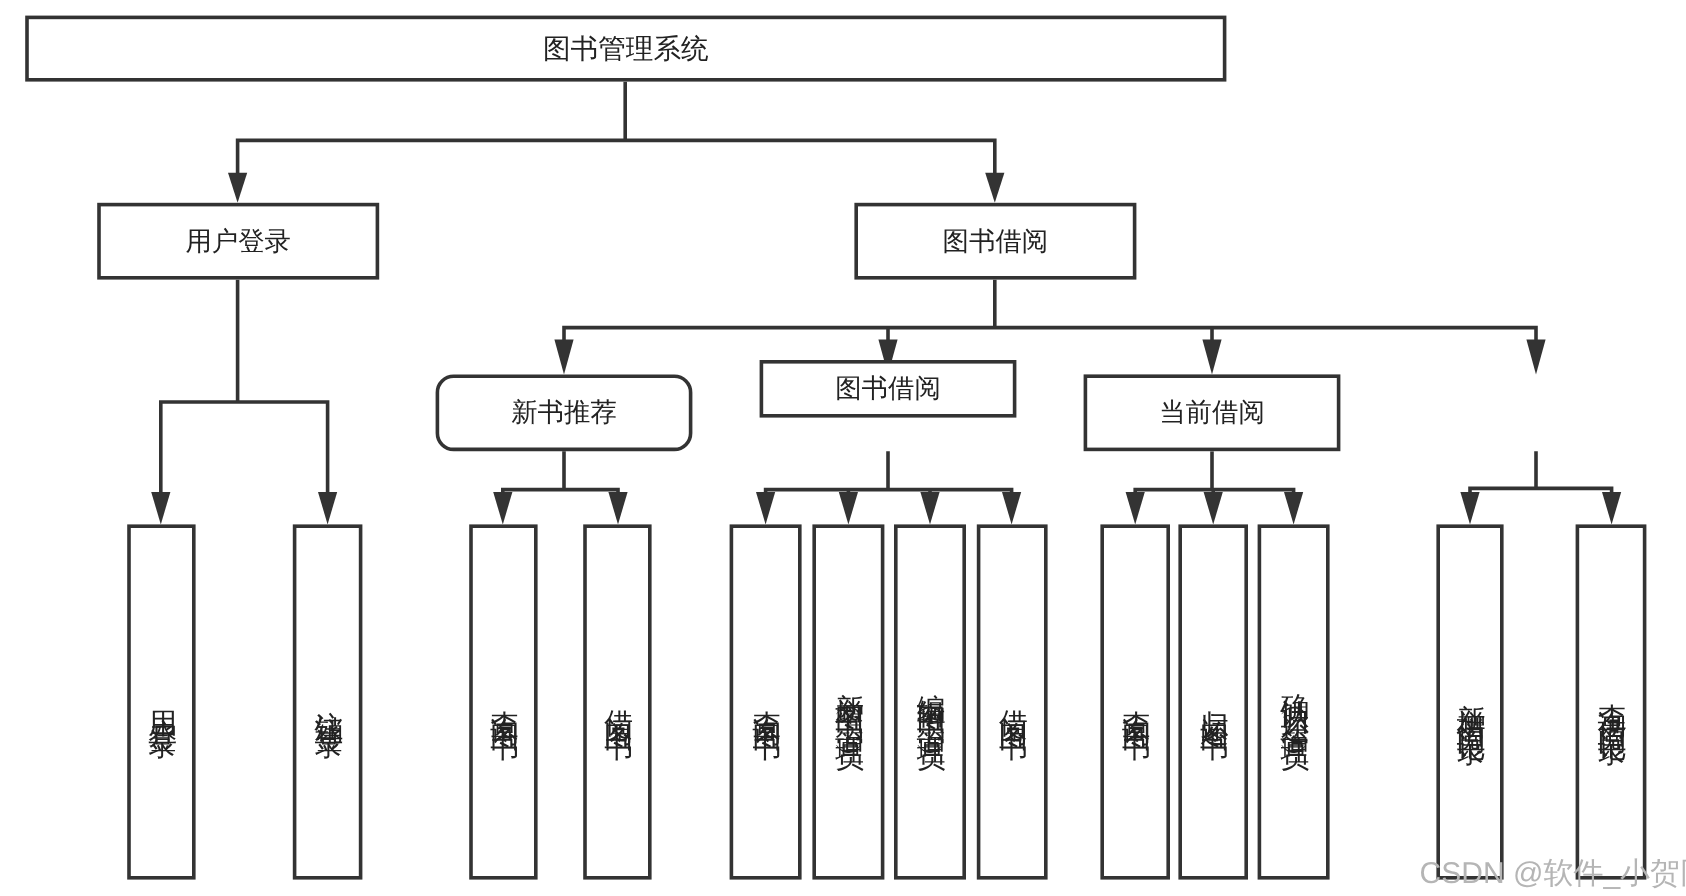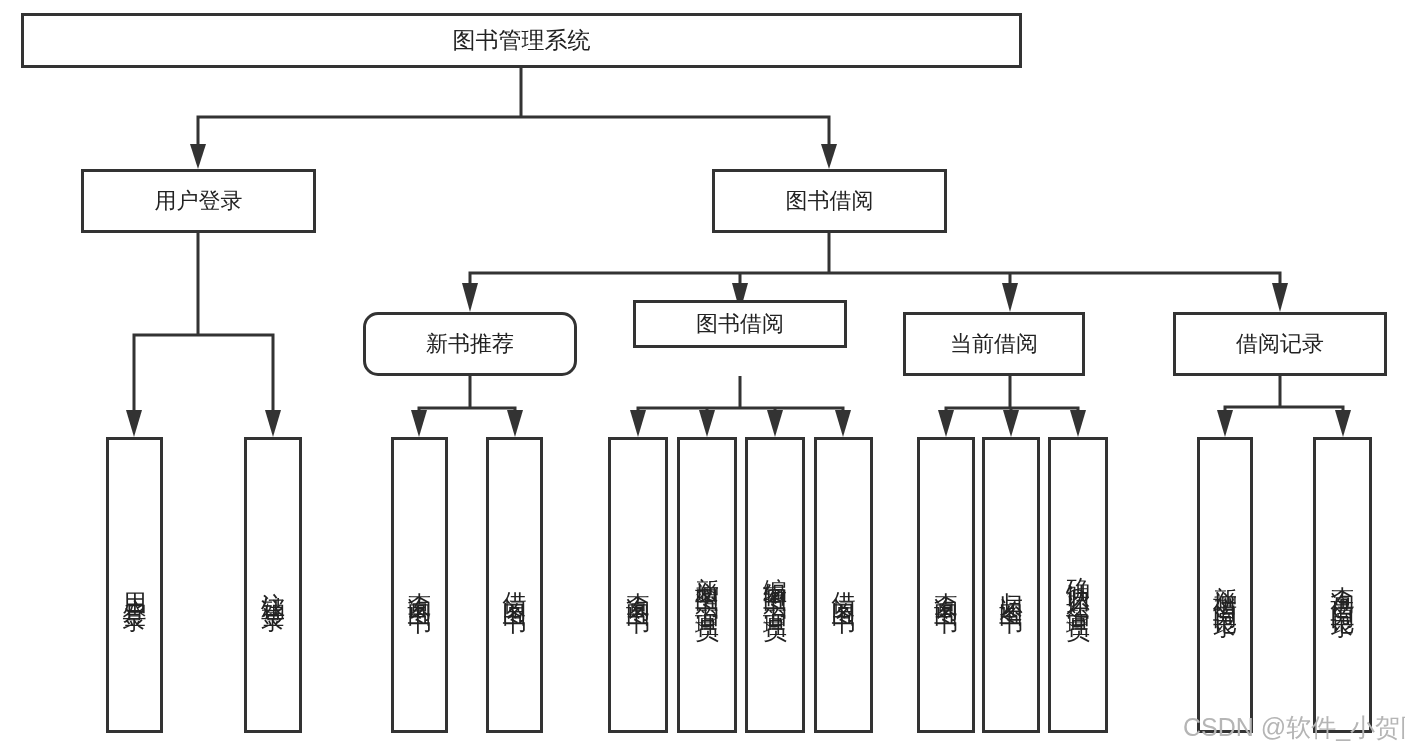--- a/index.html
+++ b/index.html
@@ -117,25 +117,22 @@
   <div class="hbox" style="left:712px; top:169px; width:235px; height:64px;">
     <span>图书借阅</span>
   </div>
 
   <div class="hbox" style="left:363px; top:312px; width:214px; height:64px;border-radius:15px;">
     <span>新书推荐</span>
   </div>
   <div class="hbox" style="left:633px; top:300px; width:214px; height:48px;justify-content:center;">
     <span>图书借阅</span>
   </div>
-  <div class="hbox" style="left:903px; top:312px; width:182px; height:64px;">
+  <div class="hbox" style="left:903px; top:312px; width:214px; height:64px;">
     <span>当前借阅</span>
-  </div>
-  <div class="hbox" style="left:1173px; top:312px; width:214px; height:64px;">
-    <span>借阅记录</span>
   </div>
 
   <div class="vbox" style="left:106px; width:57px;">
     <span class="vtext">用户登录</span>
   </div>
   <div class="vbox" style="left:244px; width:58px;">
     <span class="vtext">注销登录</span>
   </div>
 
   <div class="vbox" style="left:391px; width:57px;">

